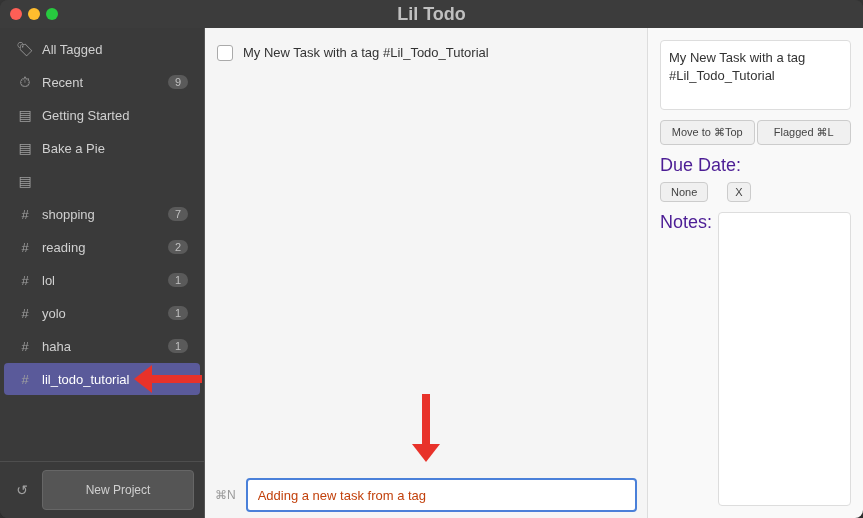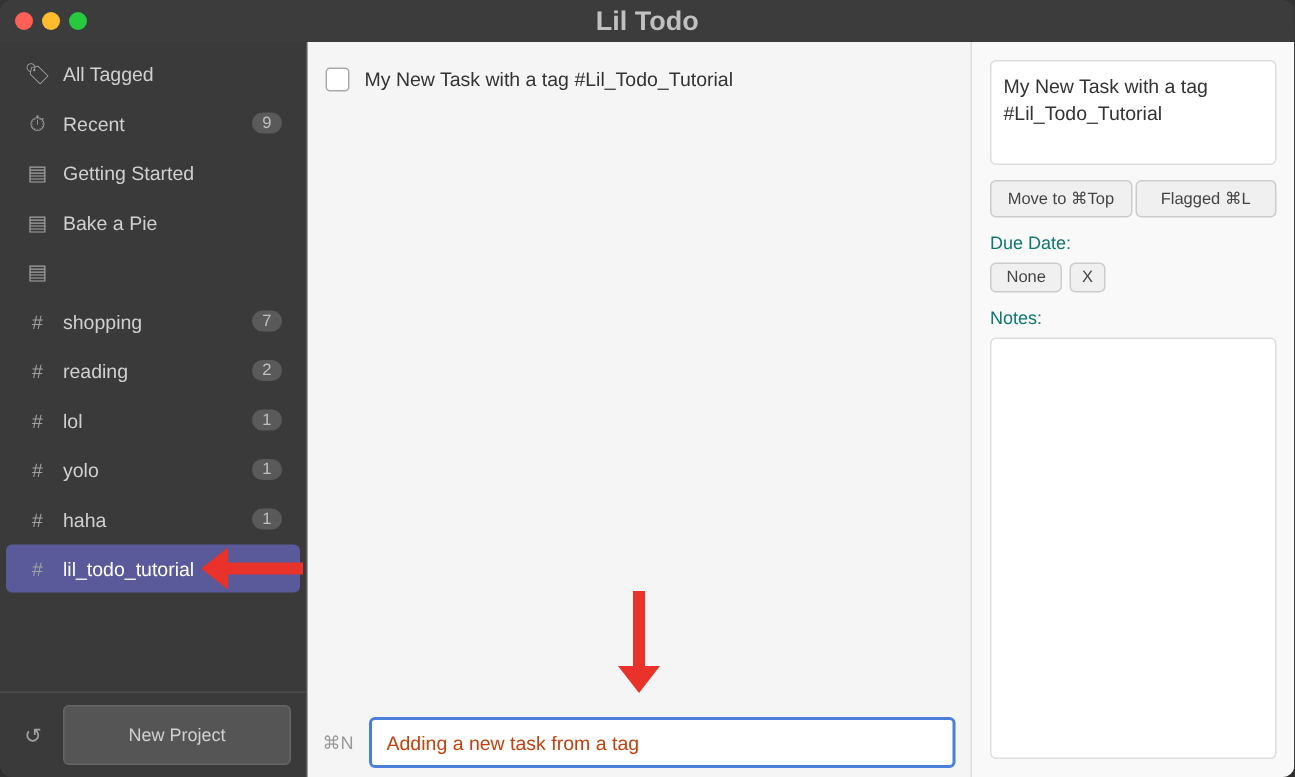--- a/index.html
+++ b/index.html
@@ -253,26 +253,26 @@
       color: #444;
       cursor: pointer;
       text-align: center;
     }
     .due-date-section {
       display: flex;
       flex-direction: column;
       gap: 6px;
     }
     .section-label {
-      font-size: 12px;
-      color: #0f766e;
+      font-size: 18px;
+      color: #4c1d95;
     }
     .date-row {
       display: flex;
-      gap: 5px;
+      gap: 19px;
       align-items: flex-start;
     }
     .date-btn {
       padding: 3px 10px;
       border: 1px solid #ccc;
       border-radius: 4px;
       background: #f0f0f0;
       font-size: 11px;
       color: #444;
       cursor: pointer;
@@ -281,21 +281,20 @@
       padding: 3px 7px;
       border: 1px solid #ccc;
       border-radius: 4px;
       background: #f0f0f0;
       font-size: 11px;
       color: #444;
       cursor: pointer;
     }
     .notes-section {
       display: flex;
-      flex-direction: column;
       gap: 6px;
       flex: 1;
     }
     .notes-textarea {
       flex: 1;
       border: 1px solid #ddd;
       border-radius: 4px;
       background: white;
       min-height: 60px;
       resize: none;

